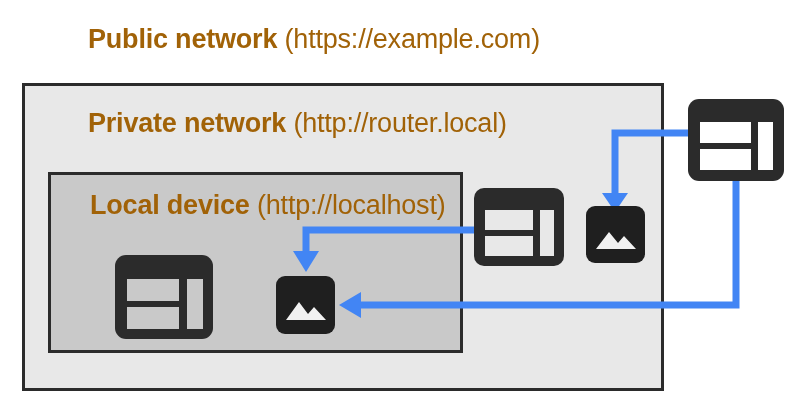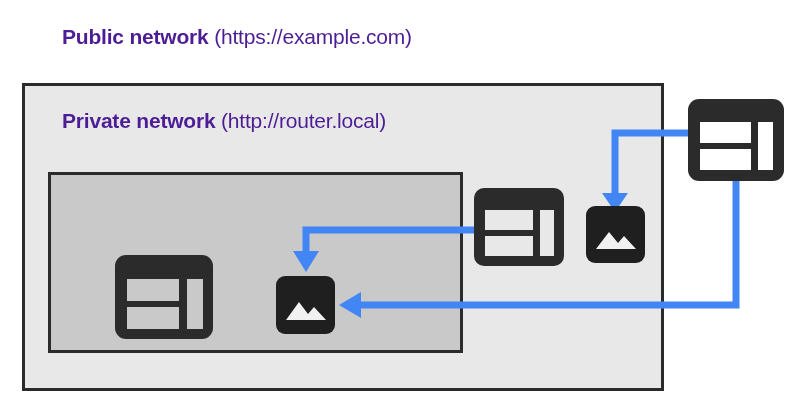--- a/index.html
+++ b/index.html
@@ -13,24 +13,25 @@
     height: 420px;
     background: #ffffff;
     font-family: "Liberation Sans", sans-serif;
     overflow: hidden;
   }
 
   
   .title {
     position: absolute;
     white-space: nowrap;
-    color: #4c1d95;
-    font-size: 21px;
+    color: #a16207;
+    font-size: 27px;
     line-height: 1;
     letter-spacing: -0.2px;
+    margin-left: 26px;
   }
   .title .strong { font-weight: 700; }
   .title .plain  { font-weight: 400; }
 
   #public-title  { left: 62px;  top: 26px; }
   #private-title { left: 62px;  top: 110px; text-align: right; }
   #local-title   { left: 64px;  top: 192px; }
 
   
   .box {
@@ -79,20 +80,23 @@
   <div class="box" id="local-device-box"></div>
 
   <div class="title" id="public-title">
     <span class="strong">Public network</span><span class="plain"> (https://example.com)</span>
   </div>
 
   <div class="title" id="private-title">
     <span class="strong">Private network</span><span class="plain"> (http://router.local)</span>
   </div>
 
+  <div class="title" id="local-title">
+    <span class="strong">Local device</span><span class="plain"> (http://localhost)</span>
+  </div>
 
   <svg id="connectors" viewBox="0 0 800 420" width="800" height="420">
 
     <g>
       <path d="M 689 133 L 615 133 L 615 196" fill="none" stroke="#4285f4" stroke-width="7" stroke-linecap="butt" stroke-linejoin="miter"></path>
       <polygon points="602,193 628,193 615,212" fill="#4285f4"></polygon>
     </g>
 
     <g>
       <path d="M 475 230 L 306 230 L 306 254" fill="none" stroke="#4285f4" stroke-width="7" stroke-linecap="butt" stroke-linejoin="miter"></path>

